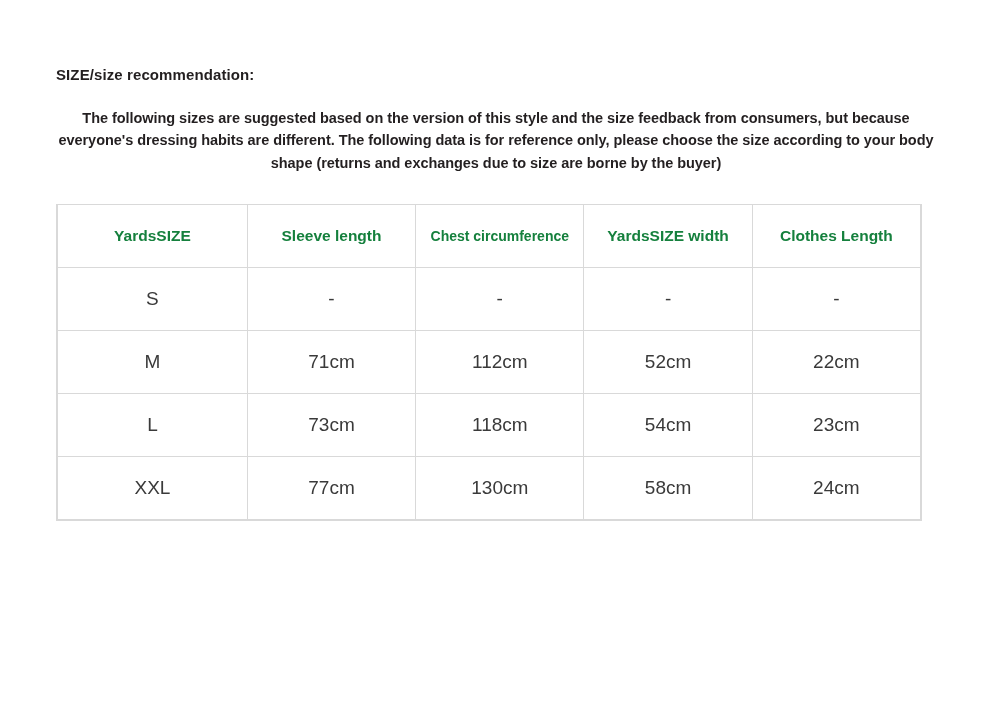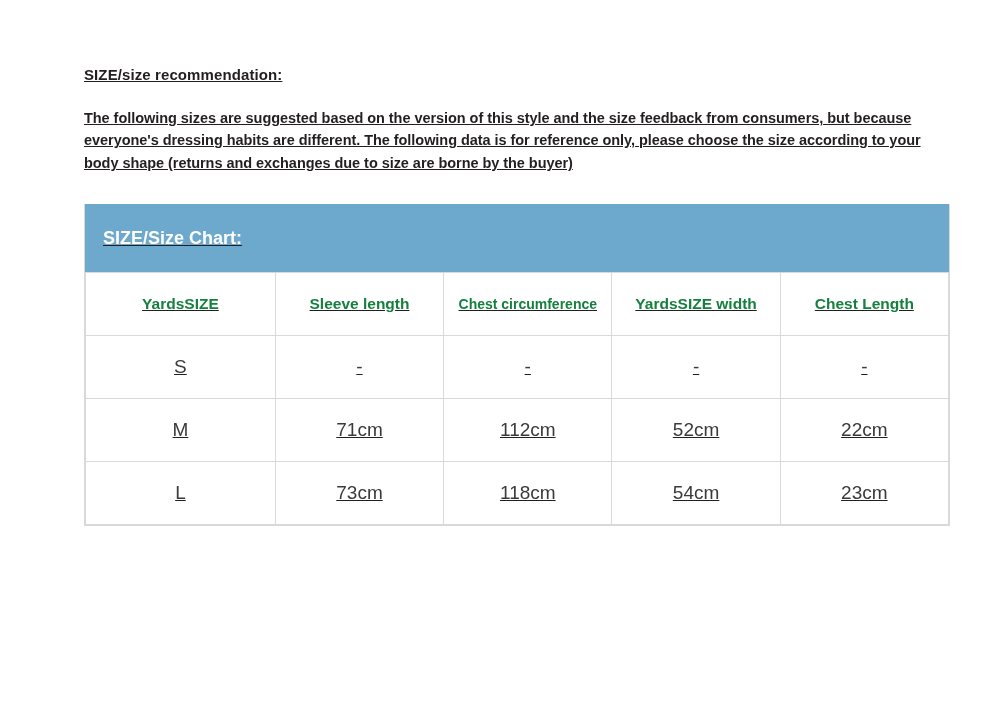--- a/index.html
+++ b/index.html
@@ -12,36 +12,36 @@
     background: #ffffff;
     font-family: "Liberation Sans", sans-serif;
     color: #231f20;
     overflow: hidden;
   }
   .page {
     position: relative;
     width: 1000px;
     height: 708px;
     box-sizing: border-box;
-    padding: 66px 64px 0 84px;
-    text-decoration: underline;
+    padding: 66px 64px 0 56px;
   }
   .heading {
     font-size: 15px;
     font-weight: bold;
     letter-spacing: 0.1px;
     margin: 0 0 24px 0;
   }
   .intro {
     font-size: 14.5px;
     font-weight: bold;
     line-height: 1.55;
     margin: 0 0 30px 0;
     max-width: 880px;
     letter-spacing: -0.05px;
+    text-align: center;
   }
   .table-wrap {
     width: 866px;
     border: 1px solid #d9d9d9;
     border-top: none;
     box-sizing: border-box;
   }
   .table-title {
     background: #6da8cd;
     color: #ffffff;
@@ -91,37 +91,36 @@
 <body>
 
 <div class="page">
 
   <p class="heading">SIZE/size recommendation:</p>
 
   <p class="intro">The following sizes are suggested based on the version of this style and the size feedback from consumers, but because everyone's dressing habits are different. The following data is for reference only, please choose the size according to your body shape (returns and exchanges due to size are borne by the buyer)</p>
 
   <div class="table-wrap">
 
-    <div class="table-title">SIZE/Size Chart:</div>
 
     <table>
       <colgroup>
         <col class="c1">
           <col class="c2">
           <col class="c3">
           <col class="c4">
           <col class="c5">
       </colgroup>
       <thead>
         <tr>
           <th>YardsSIZE</th>
           <th>Sleeve length</th>
           <th class="small">Chest circumference</th>
           <th>YardsSIZE width</th>
-          <th>Chest Length</th>
+          <th>Clothes Length</th>
         </tr>
       </thead>
       <tbody>
         <tr>
           <td>S</td>
           <td>-</td>
           <td>-</td>
           <td>-</td>
           <td>-</td>
         </tr>
@@ -132,17 +131,24 @@
           <td>52cm</td>
           <td>22cm</td>
         </tr>
         <tr>
           <td>L</td>
           <td>73cm</td>
           <td>118cm</td>
           <td>54cm</td>
           <td>23cm</td>
         </tr>
+        <tr>
+          <td>XXL</td>
+          <td>77cm</td>
+          <td>130cm</td>
+          <td>58cm</td>
+          <td>24cm</td>
+        </tr>
       </tbody>
     </table>
 
   </div>
 </div>
 
 </body></html>

